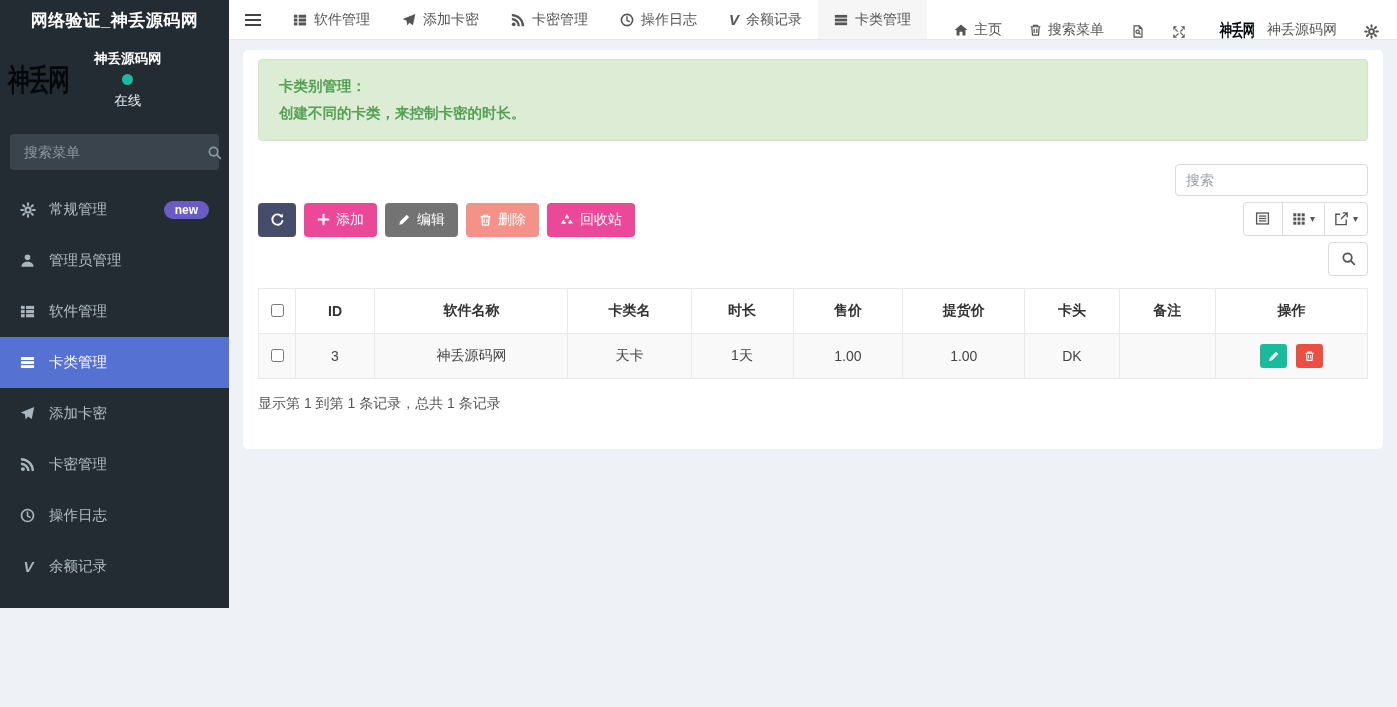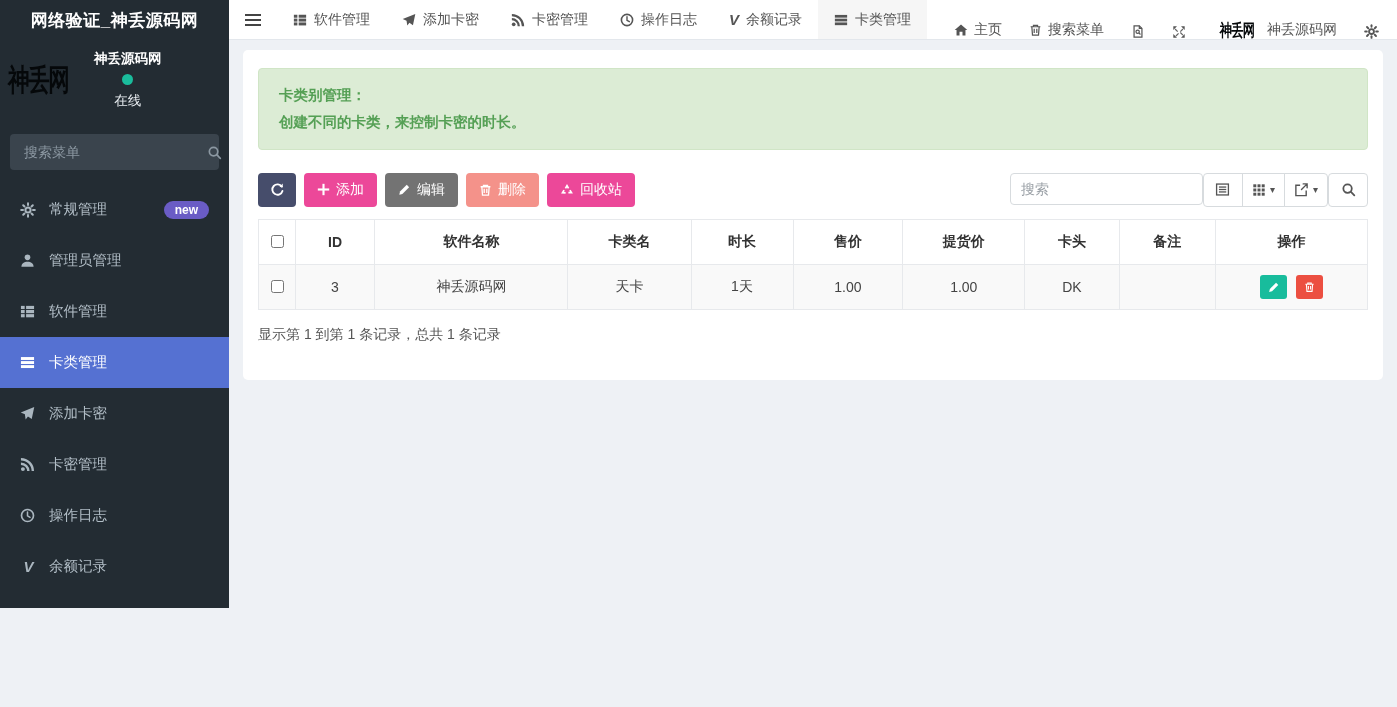--- a/index.html
+++ b/index.html
@@ -69,40 +69,40 @@
   .top-tab .icon { color:#555; }
   .top-tab.active { background:#f6f6f6; }
   .topbar-right { margin-left:auto; display:flex; align-items:flex-end; gap:27px; padding-right:18px; }
   .top-link { display:flex; align-items:center; gap:6px; cursor:pointer; color:#555; white-space:nowrap; }
   .logo-small {
     color:#05080a; font-weight:900; font-size:17px; line-height:1;
     transform:scaleX(0.72); letter-spacing:-1px; white-space:nowrap;
   }
 
   .content { flex:1; padding:10px 14px; overflow:hidden; }
-  .card { background:#fff; border-radius:5px; padding:18px 15px 36px 15px; }
+  .card { background:#fff; border-radius:5px; padding:9px 15px 36px 15px; }
 
   .alert-success {
     background:#dcecd5; border:1px solid #d0e5c6; border-radius:4px;
     color:#55a055; font-weight:bold; font-size:14.5px;
     padding:13px 20px; line-height:1.85; margin-bottom:23px;
   }
 
   .toolbar { display:flex; align-items:center; justify-content:space-between; margin-bottom:12px; }
   .toolbar-left { display:flex; align-items:center; gap:8px; }
   .btn {
     border:none; border-radius:4px; color:#fff; font-size:14px; font-family:inherit;
     height:34px; padding:0 13px; display:inline-flex; align-items:center; gap:6px; cursor:pointer;
   }
   .btn .icon { color:#fff; display:flex; }
   .btn-dark { background:#464d6b; width:38px; justify-content:center; padding:0; }
   .btn-teal { background:#ec4899; }
   .btn-edit-dis { background:#737373; }
   .btn-del-dis { background:#f4928a; }
-  .toolbar-right { display:flex; align-items:flex-start; gap:0; }
+  .toolbar-right { display:flex; align-items:flex-end; gap:6px;flex-direction:column; }
   .search-box {
     width:193px; height:32px; border:1px solid #d7dbde; border-radius:4px;
     padding:0 10px; font-size:14px; font-family:inherit; color:#333; outline:none; background:#fff;
   }
   .search-box::placeholder { color:#9aa0a6; }
   .btn-group { display:flex; }
   .wbtn {
     background:#fff; border:1px solid #d7dbde; height:34px; min-width:40px;
     display:inline-flex; align-items:center; justify-content:center; gap:4px;
     color:#555; cursor:pointer; padding:0 9px; font-family:inherit;

